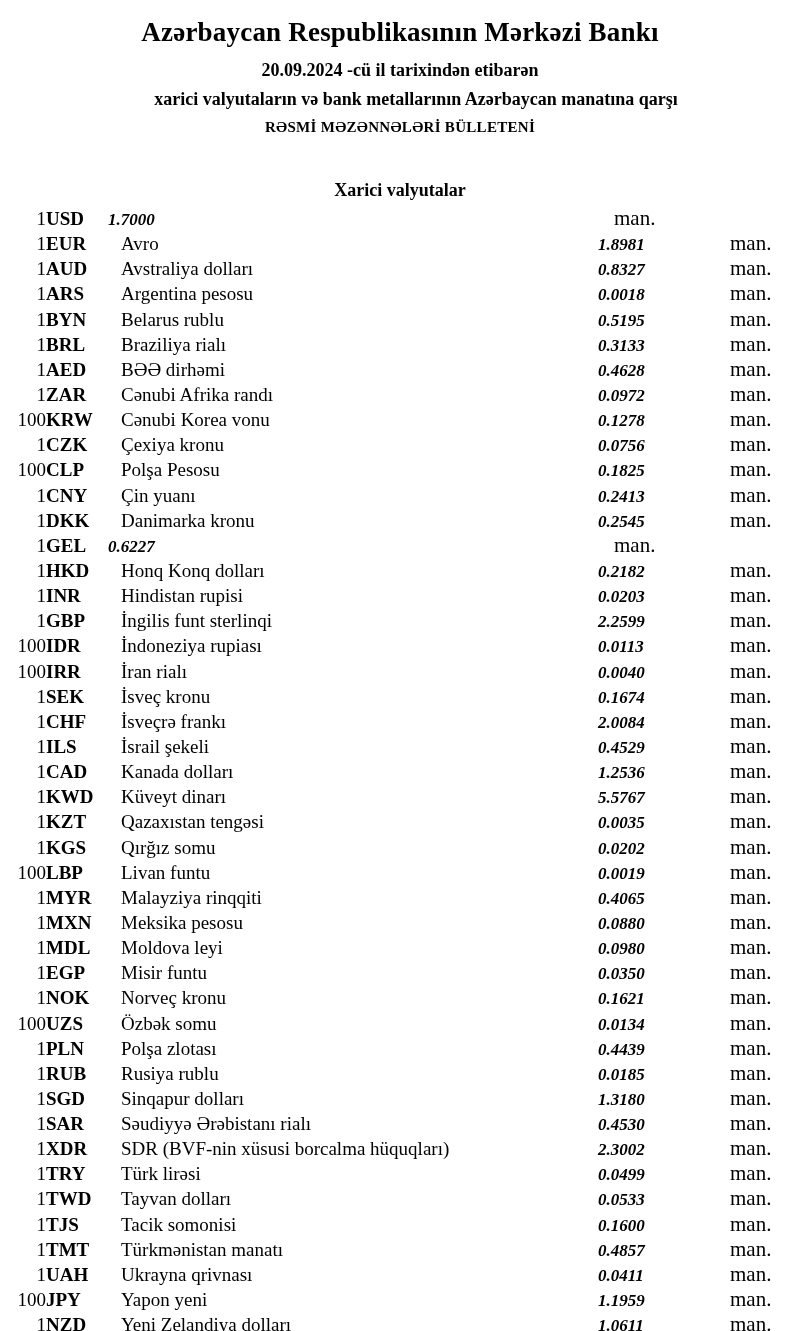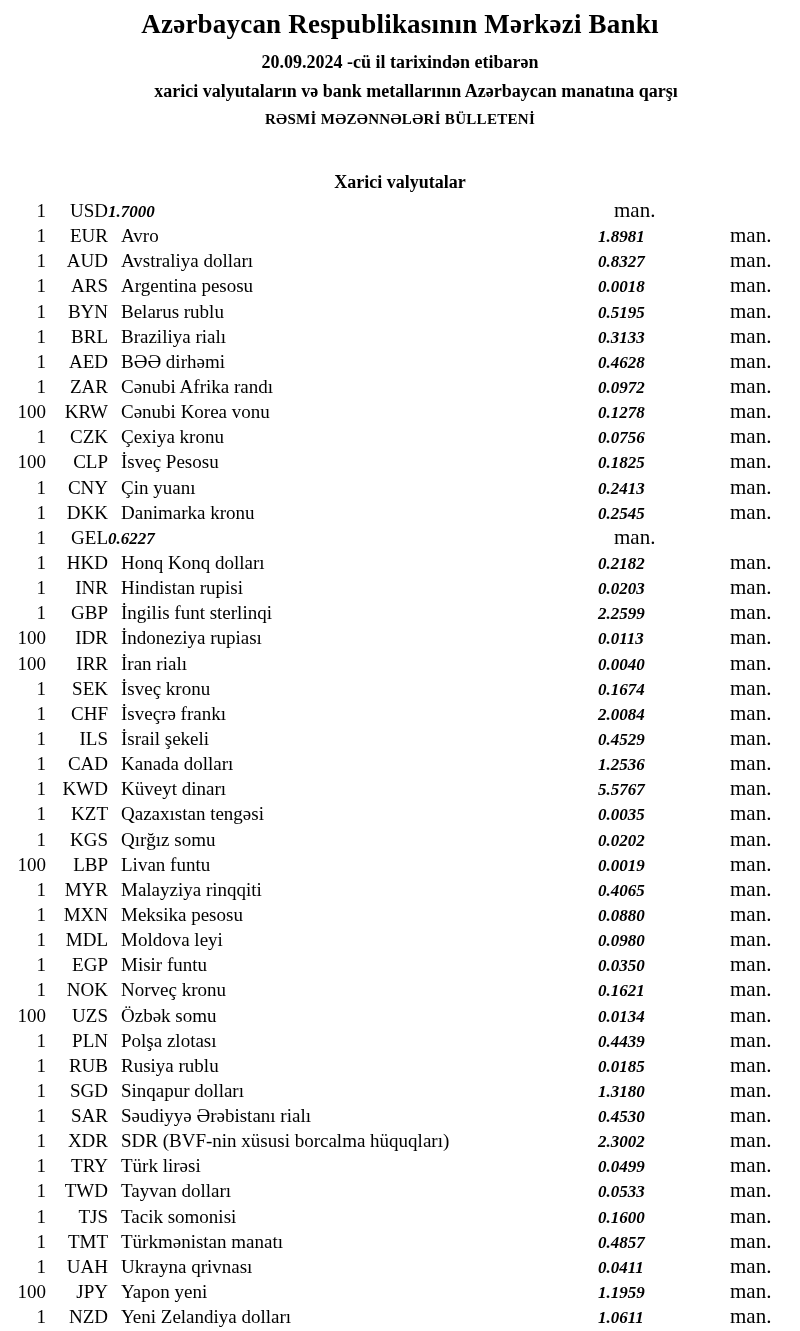--- a/index.html
+++ b/index.html
@@ -17,20 +17,21 @@
     background: #ffffff;
     position: relative;
   }
   .header { text-align: center; }
   .bank-title {
     padding-top: 8px;
     font-size: 27px;
     font-weight: bold;
     line-height: 32px;
     letter-spacing: 0.2px;
+    margin-top: 8px;
   }
   .date-line {
     margin-top: 11px;
     font-size: 18px;
     font-weight: bold;
     line-height: 22px;
   }
   .subtitle-line {
     margin-top: 7px;
     font-size: 18px;
@@ -61,22 +62,23 @@
     grid-template-columns: 46px 62px 1fr 116px 64px;
     align-items: baseline;
     height: 25.15px;
   }
   .cell { white-space: nowrap; overflow: visible; }
   .qty {
     text-align: right;
     font-size: 19px;
   }
   .code {
-    text-align: right;
+    text-align: left;
     font-size: 19px;
+    font-weight: bold;
   }
   .name {
     text-align: left;
     padding-left: 13px;
     font-size: 19px;
   }
   .rate {
     text-align: left;
     font-weight: bold;
     font-style: italic;
@@ -168,21 +170,21 @@
       <div class="row">
         <div class="cell qty">1</div>
         <div class="cell code">CZK</div>
         <div class="cell name">Çexiya kronu</div>
         <div class="cell rate">0.0756</div>
         <div class="cell unit">man.</div>
       </div>
       <div class="row">
         <div class="cell qty">100</div>
         <div class="cell code">CLP</div>
-        <div class="cell name">İsveç Pesosu</div>
+        <div class="cell name">Polşa Pesosu</div>
         <div class="cell rate">0.1825</div>
         <div class="cell unit">man.</div>
       </div>
       <div class="row">
         <div class="cell qty">1</div>
         <div class="cell code">CNY</div>
         <div class="cell name">Çin yuanı</div>
         <div class="cell rate">0.2413</div>
         <div class="cell unit">man.</div>
       </div>

